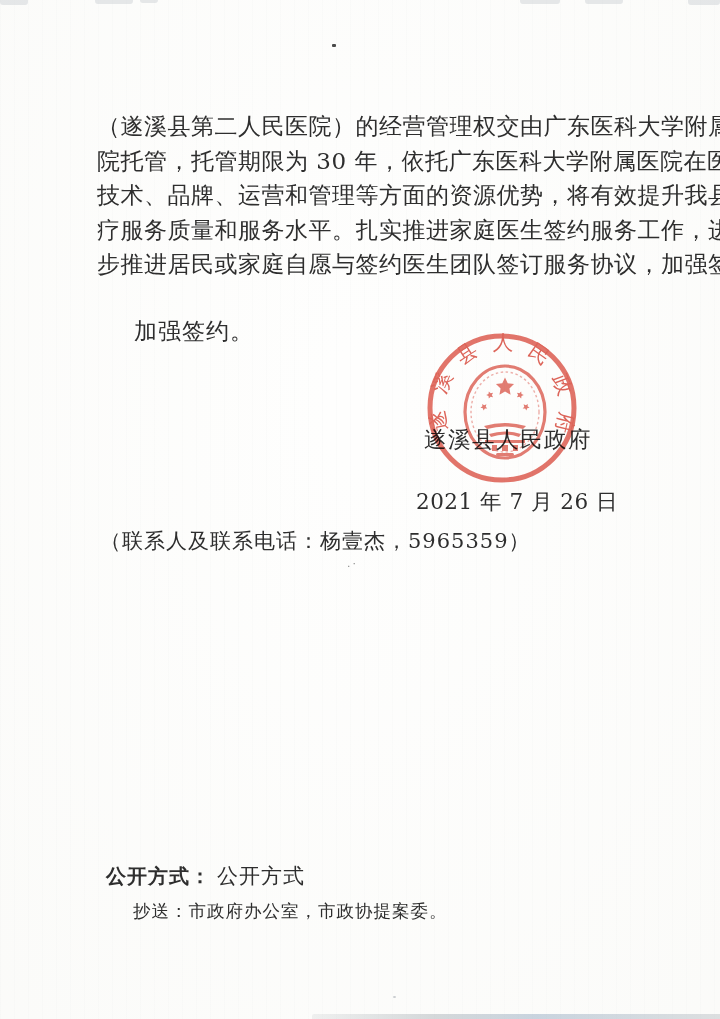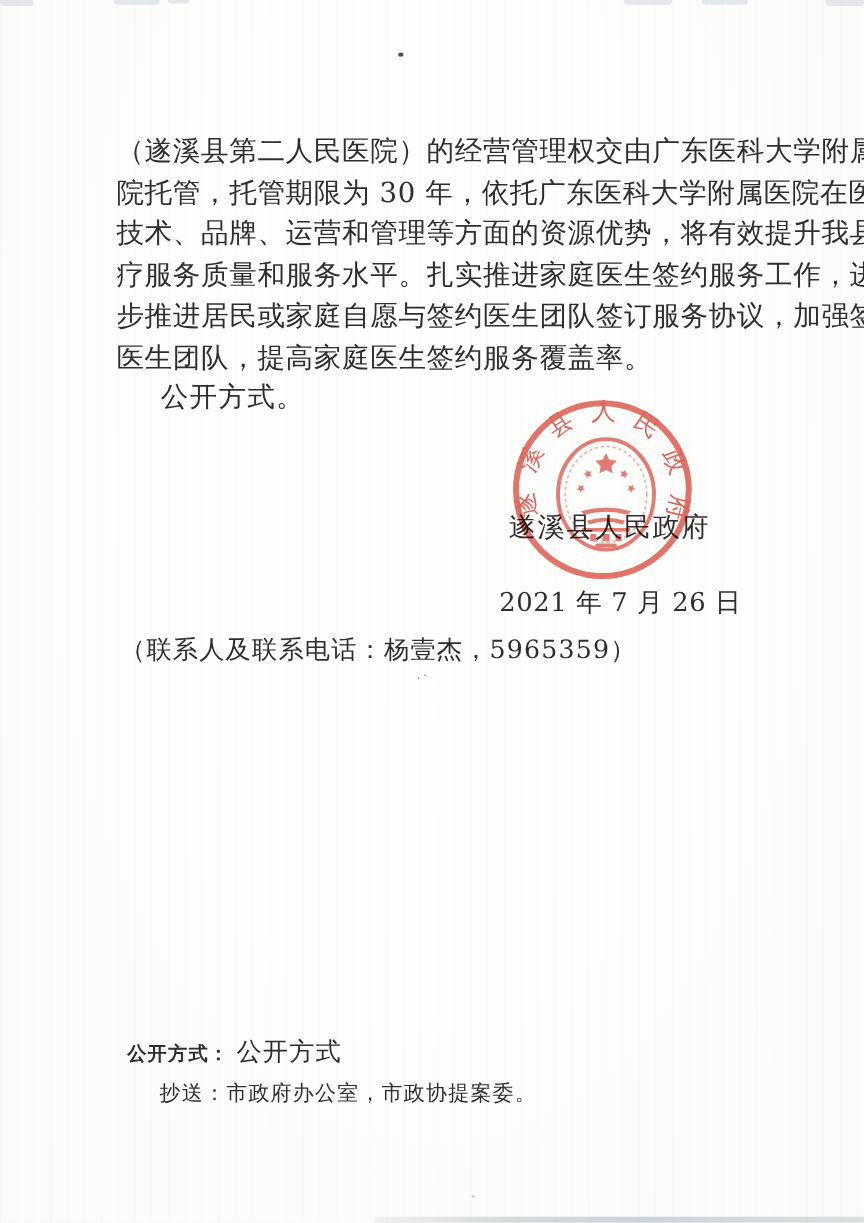--- a/index.html
+++ b/index.html
@@ -21,21 +21,21 @@
   .line{
     width:537px;height:34.5px;line-height:34.5px;
     font-size:23px;letter-spacing:0.5px;white-space:nowrap;
   }
   .line.justify{text-align:justify;text-align-last:justify;-moz-text-align-last:justify;}
   .closing{position:absolute;left:134px;top:314px;font-size:23px;letter-spacing:1px;line-height:34px;}
   .signature{position:absolute;left:424px;top:424px;font-size:22.5px;letter-spacing:1.5px;z-index:1;}
   .date-line{position:absolute;left:416px;top:457px;font-size:21.5px;letter-spacing:0.5px;z-index:1;margin-top:30px;}
   .contact{position:absolute;left:100px;top:527px;font-size:21px;letter-spacing:1px;}
   .disclosure{position:absolute;left:106px;top:862px;font-size:21px;letter-spacing:1px;}
-  .disclosure .lbl{font-weight:700;font-family:"DejaVu Sans","Liberation Sans",sans-serif;font-size:16px;}
+  .disclosure .lbl{font-weight:700;font-family:"DejaVu Sans","Liberation Sans",sans-serif;font-size:20px;}
   .disclosure .val{margin-left:6px;}
   .cc-line{position:absolute;left:133px;top:899px;font-size:17.5px;letter-spacing:1px;}
   .seal{
     position:absolute;left:426px;top:329px;width:152px;height:158px;z-index:2;
     mix-blend-mode:multiply;opacity:0.85;filter:blur(0.3px);
   }
   
   .artifact{position:absolute;pointer-events:none;}
   .dot1{left:332px;top:44px;width:4px;height:3px;background:#4a4a4a;border-radius:1px;}
   .dot2{left:346px;top:563px;width:7px;height:3px;color:#888;font-size:9px;line-height:3px;font-family:"DejaVu Sans Mono",monospace;}
@@ -57,24 +57,23 @@
 <body>
 
 <div class="page">
 
   <div class="body-par">
     <div class="line justify">（遂溪县第二人民医院）的经营管理权交由广东医科大学附属医</div>
     <div class="line justify">院托管，托管期限为 30 年，依托广东医科大学附属医院在医疗</div>
     <div class="line justify">技术、品牌、运营和管理等方面的资源优势，将有效提升我县医</div>
     <div class="line justify">疗服务质量和服务水平。扎实推进家庭医生签约服务工作，进一</div>
     <div class="line justify">步推进居民或家庭自愿与签约医生团队签订服务协议，加强签约</div>
-    <div class="line">医生团队，提高家庭医生签约服务覆盖率。</div>
   </div>
 
-  <div class="closing">公开方式。</div>
+  <div class="closing">加强签约。</div>
 
   <div class="signature">遂溪县人民政府</div>
   <div class="date-line">2021 年 7 月 26 日</div>
 
   <svg class="seal" viewBox="0 0 152 158" aria-hidden="true">
     <defs>
       <path id="sealArc" d="M 22.6 101.1 A 58 58 0 1 1 129.4 101.1" fill="none"></path>
       <path id="starPath" d="M0,-9 L2.6,-3.6 L8.6,-2.8 L4.2,1.4 L5.3,7.3 L0,4.2 L-5.3,7.3 L-4.2,1.4 L-8.6,-2.8 L-2.6,-3.6 Z"></path>
     </defs>
     <g>

